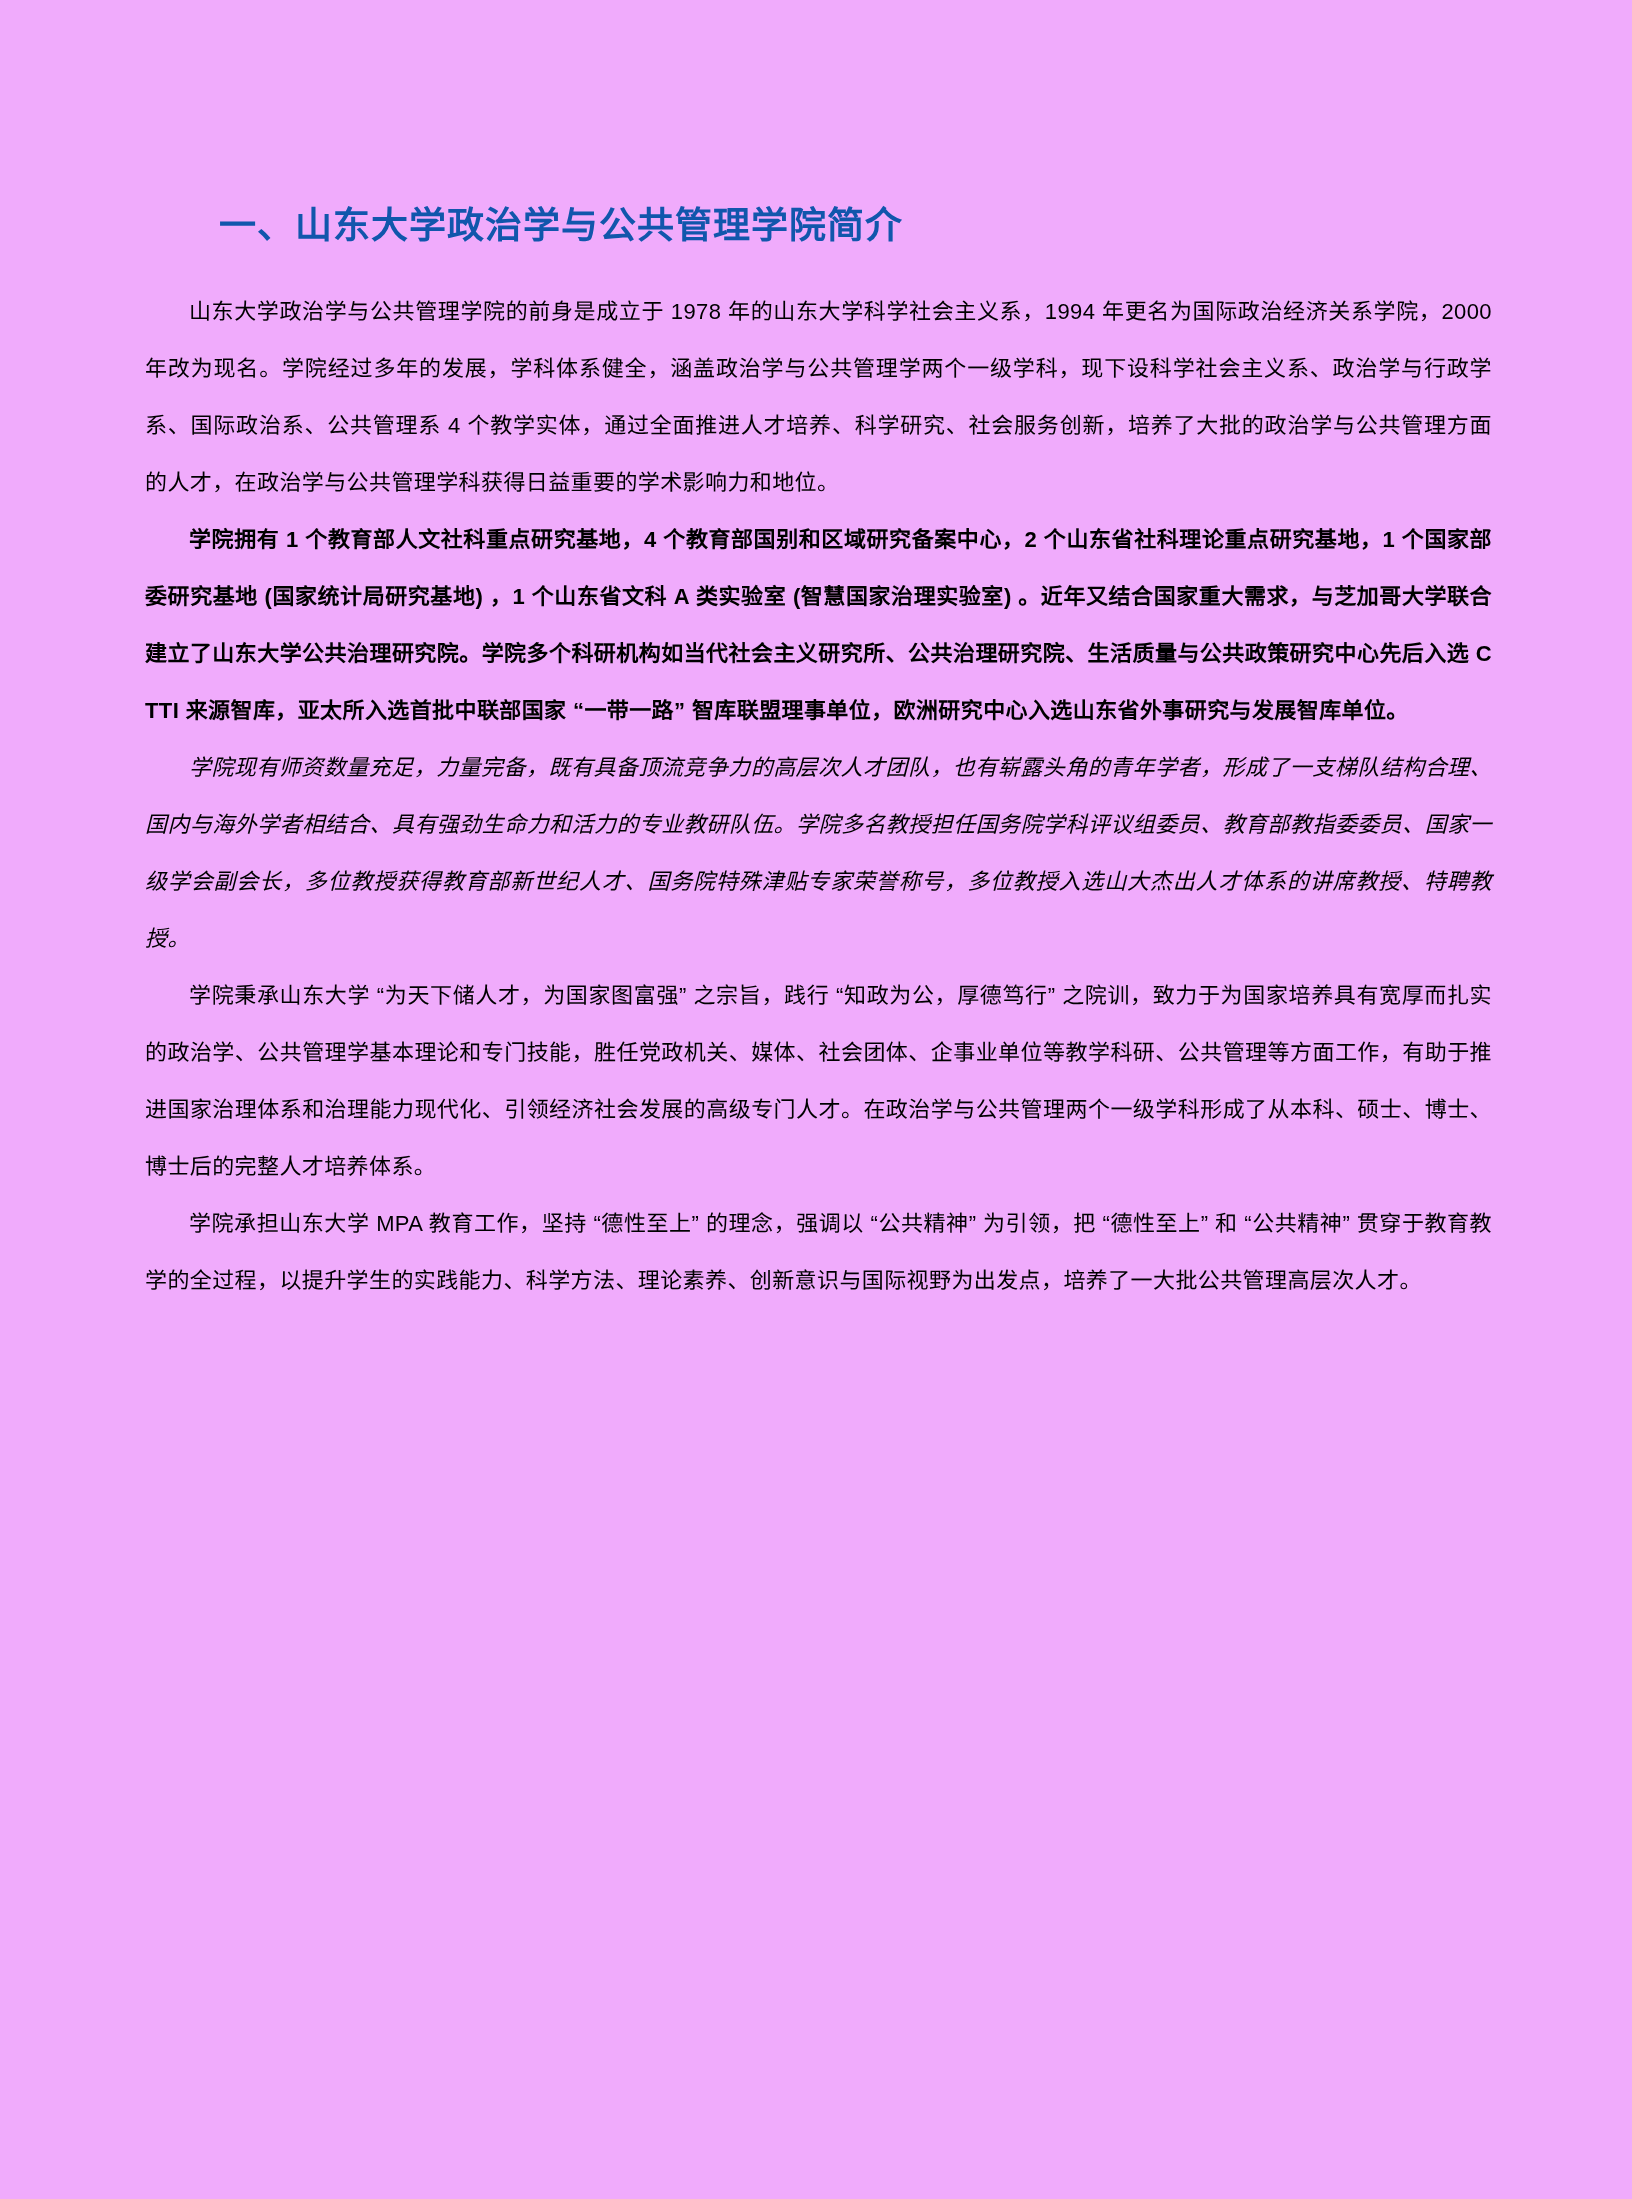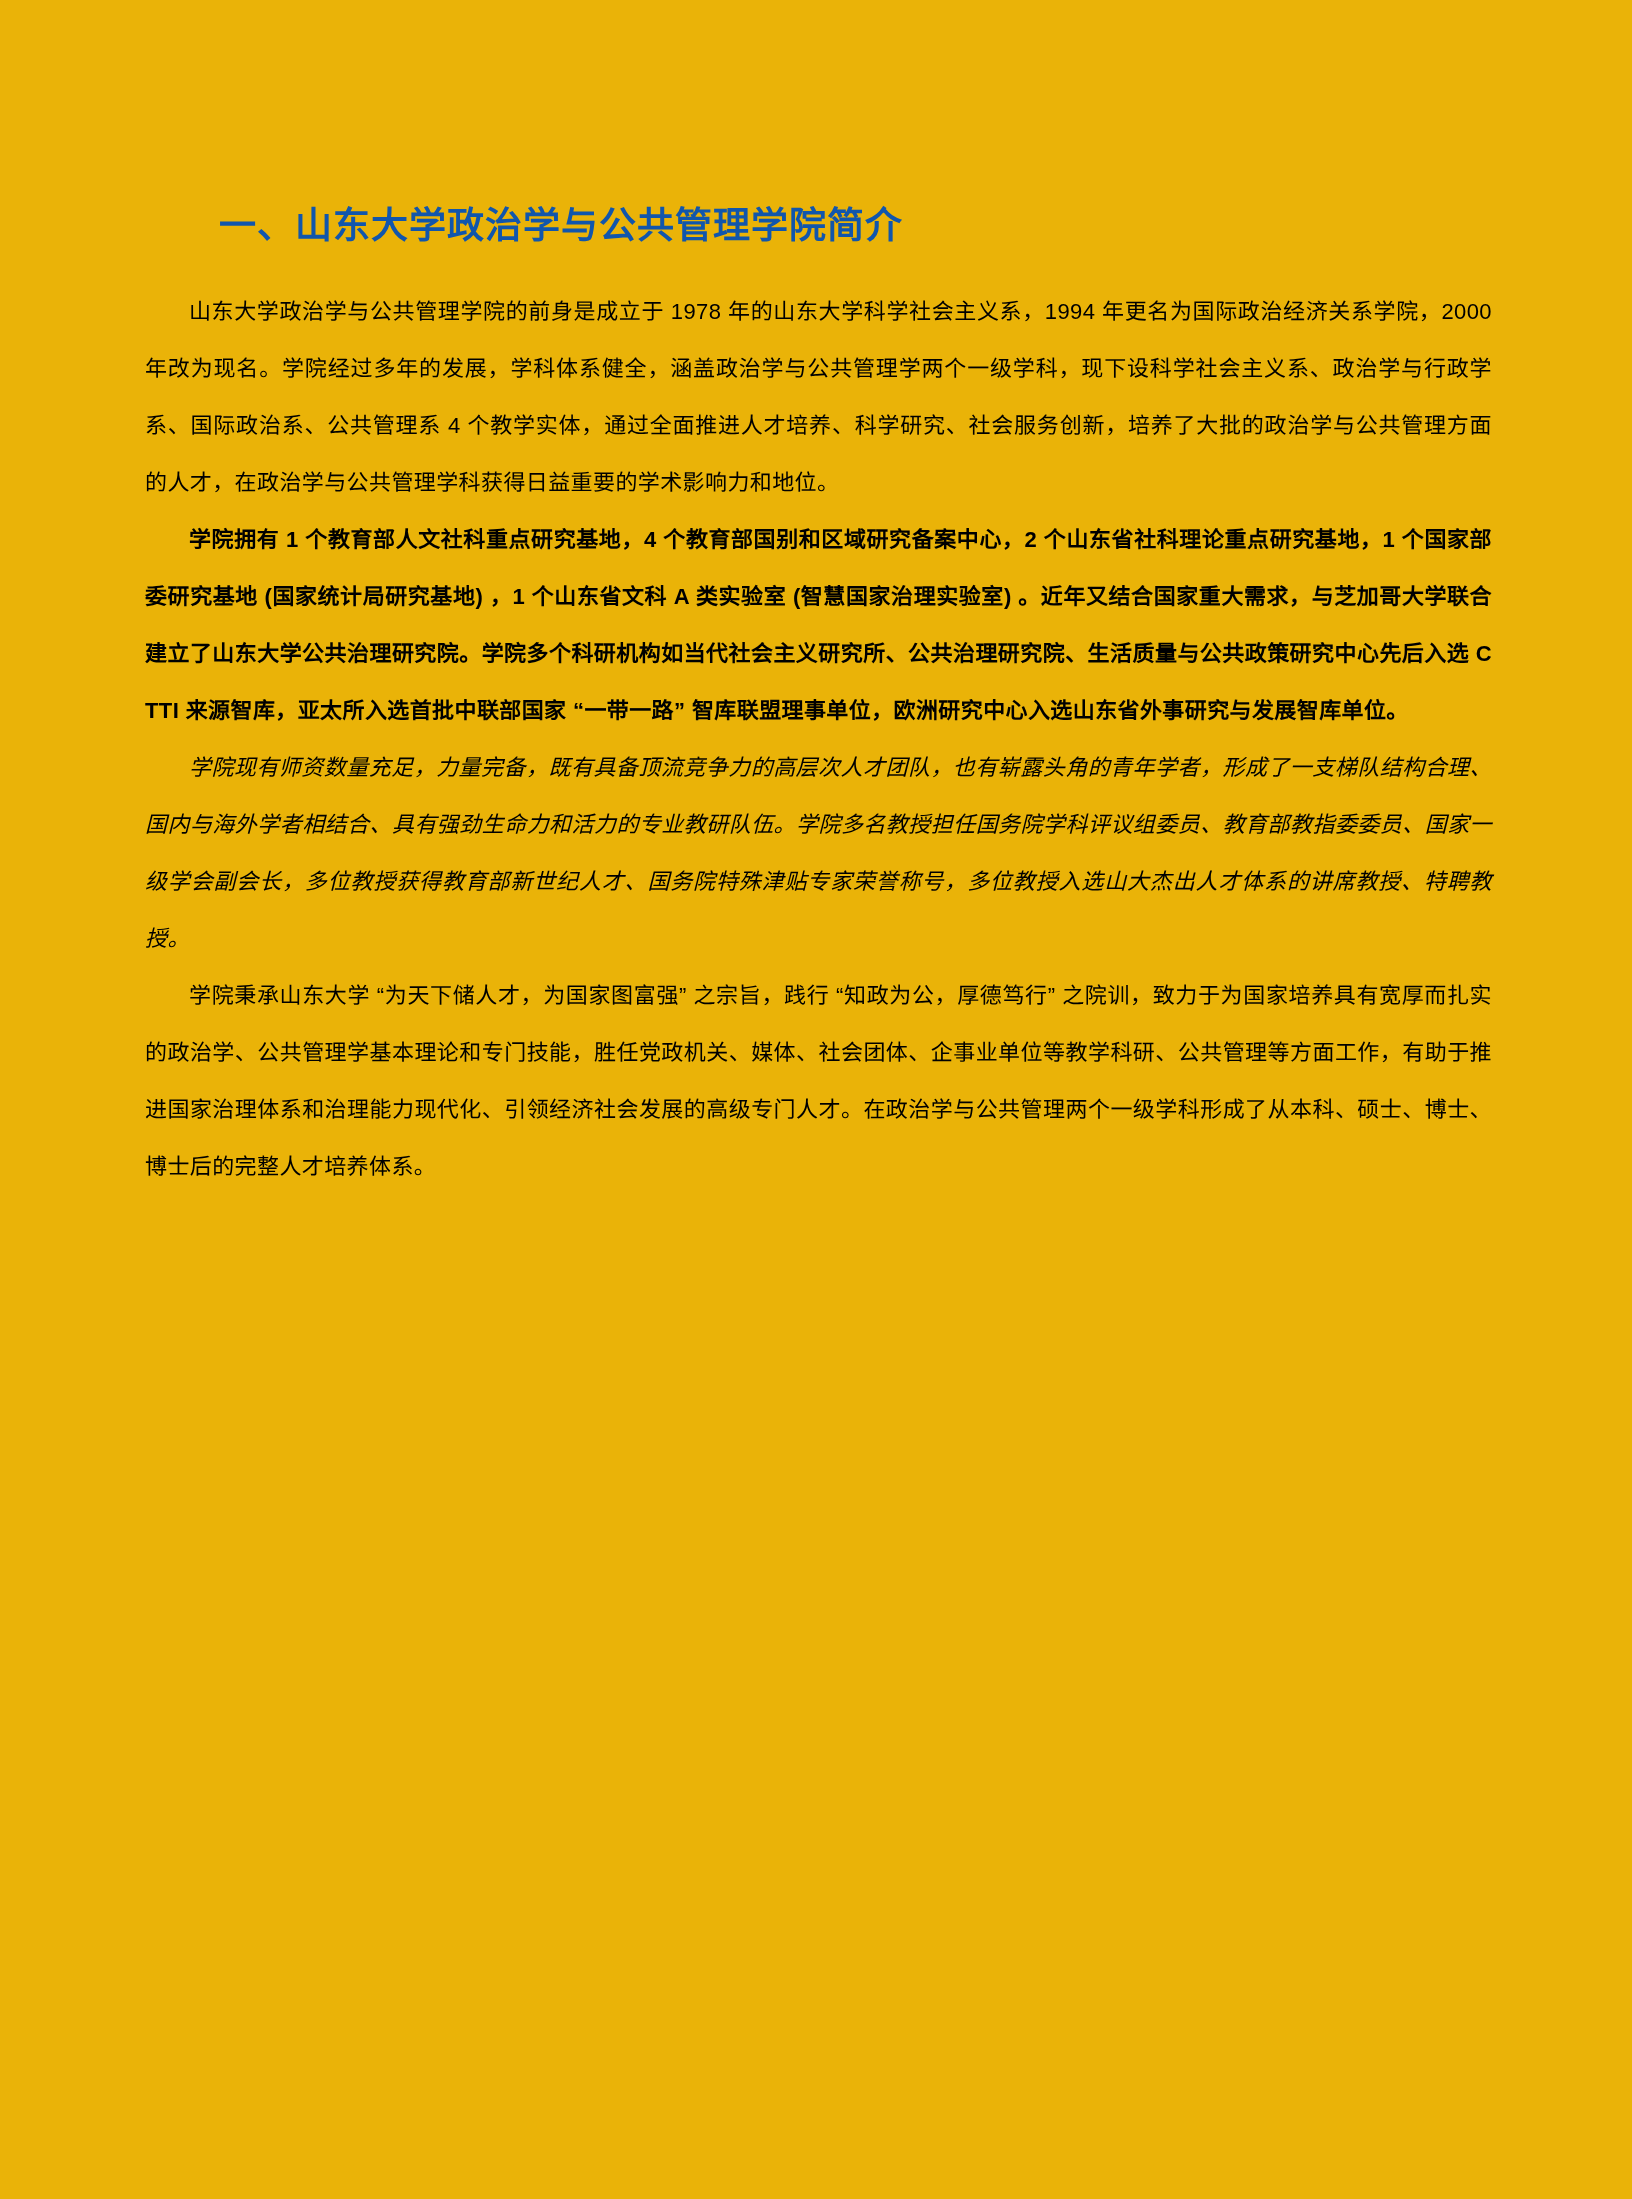--- a/index.html
+++ b/index.html
@@ -4,21 +4,21 @@
 <style>
   html, body {
     margin: 0;
     padding: 0;
     background: #ffffff;
   }
   .page {
     position: relative;
     width: 1632px;
     height: 2199px;
-    background: #eab308;
+    background: #f0abfc;
     overflow: hidden;
     font-family: "Liberation Sans", "DejaVu Sans", sans-serif;
   }
   .content {
     position: absolute;
     left: 145px;
     right: 140px;
     top: 203px;
   }
   .section-heading {
@@ -51,14 +51,15 @@
 
     <p class="body-paragraph" style="color: rgb(0, 0, 0);">山东大学政治学与公共管理学院的前身是成立于 1978 年的山东大学科学社会主义系，1994 年更名为国际政治经济关系学院，2000 年改为现名。学院经过多年的发展，学科体系健全，涵盖政治学与公共管理学两个一级学科，现下设科学社会主义系、政治学与行政学系、国际政治系、公共管理系 4 个教学实体，通过全面推进人才培养、科学研究、社会服务创新，培养了大批的政治学与公共管理方面的人才，在政治学与公共管理学科获得日益重要的学术影响力和地位。</p>
 
     <p class="body-paragraph" style="color: rgb(0, 0, 0); font-weight: bold;">学院拥有 1 个教育部人文社科重点研究基地，4 个教育部国别和区域研究备案中心，2 个山东省社科理论重点研究基地，1 个国家部委研究基地 (国家统计局研究基地) ，1 个山东省文科 A 类实验室 (智慧国家治理实验室) 。近年又结合国家重大需求，与芝加哥大学联合建立了山东大学公共治理研究院。学院多个科研机构如当代社会主义研究所、公共治理研究院、生活质量与公共政策研究中心先后入选 CTTI 来源智库，亚太所入选首批中联部国家 “一带一路” 智库联盟理事单位，欧洲研究中心入选山东省外事研究与发展智库单位。</p>
 
     <p class="body-paragraph" style="color: rgb(0, 0, 0); font-style: italic;">学院现有师资数量充足，力量完备，既有具备顶流竞争力的高层次人才团队，也有崭露头角的青年学者，形成了一支梯队结构合理、国内与海外学者相结合、具有强劲生命力和活力的专业教研队伍。学院多名教授担任国务院学科评议组委员、教育部教指委委员、国家一级学会副会长，多位教授获得教育部新世纪人才、国务院特殊津贴专家荣誉称号，多位教授入选山大杰出人才体系的讲席教授、特聘教授。</p>
 
 
     <p class="body-paragraph" style="color: rgb(0, 0, 0);">学院秉承山东大学 “为天下储人才，为国家图富强” 之宗旨，践行 “知政为公，厚德笃行” 之院训，致力于为国家培养具有宽厚而扎实的政治学、公共管理学基本理论和专门技能，胜任党政机关、媒体、社会团体、企事业单位等教学科研、公共管理等方面工作，有助于推进国家治理体系和治理能力现代化、引领经济社会发展的高级专门人才。在政治学与公共管理两个一级学科形成了从本科、硕士、博士、博士后的完整人才培养体系。</p>
 
+    <p class="body-paragraph" style="color: rgb(0, 0, 0);">学院承担山东大学 MPA 教育工作，坚持 “德性至上” 的理念，强调以 “公共精神” 为引领，把 “德性至上” 和 “公共精神” 贯穿于教育教学的全过程，以提升学生的实践能力、科学方法、理论素养、创新意识与国际视野为出发点，培养了一大批公共管理高层次人才。</p>
   </div>
 </div>
 
 </body></html>

